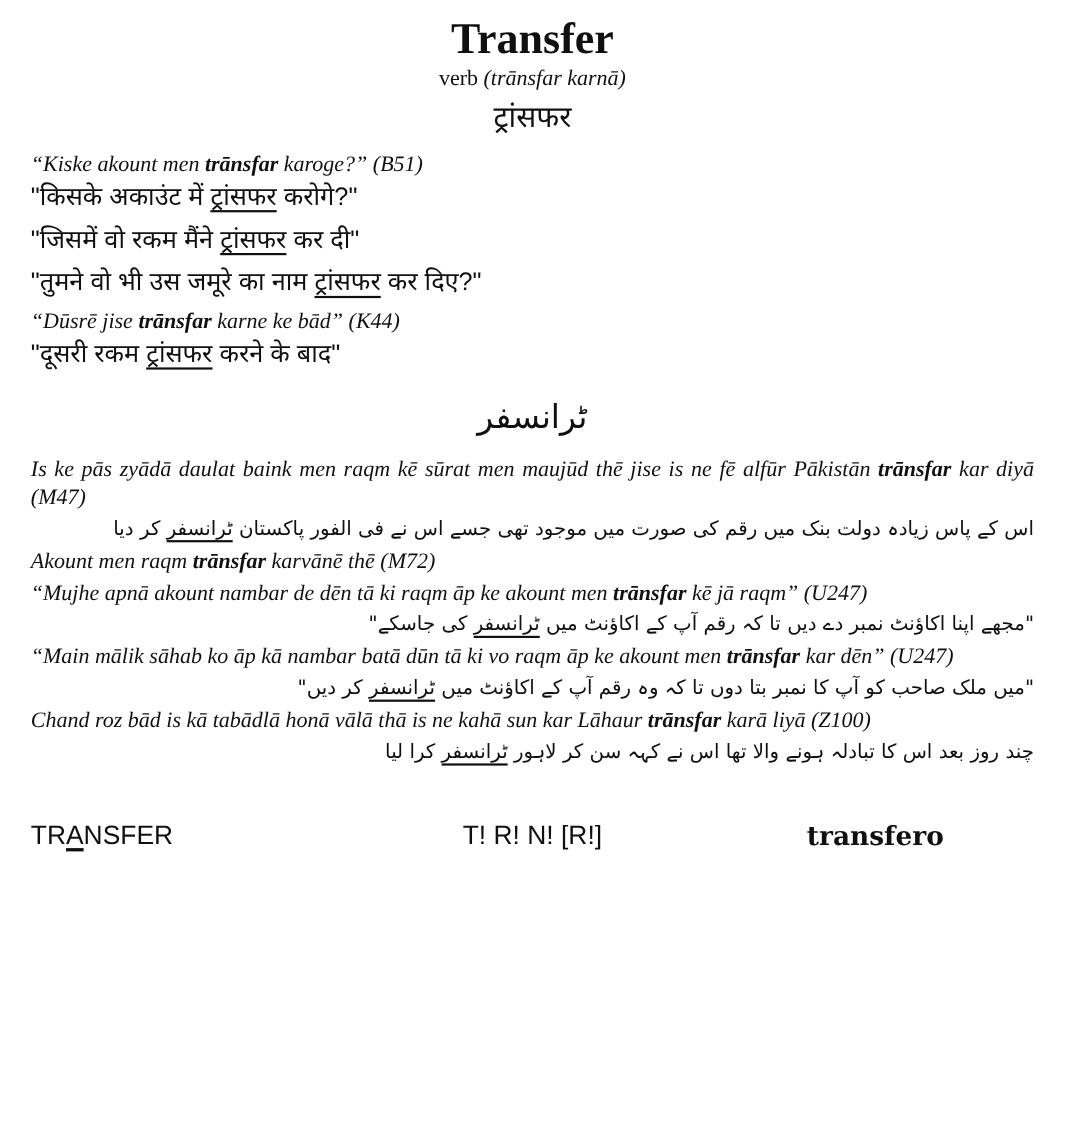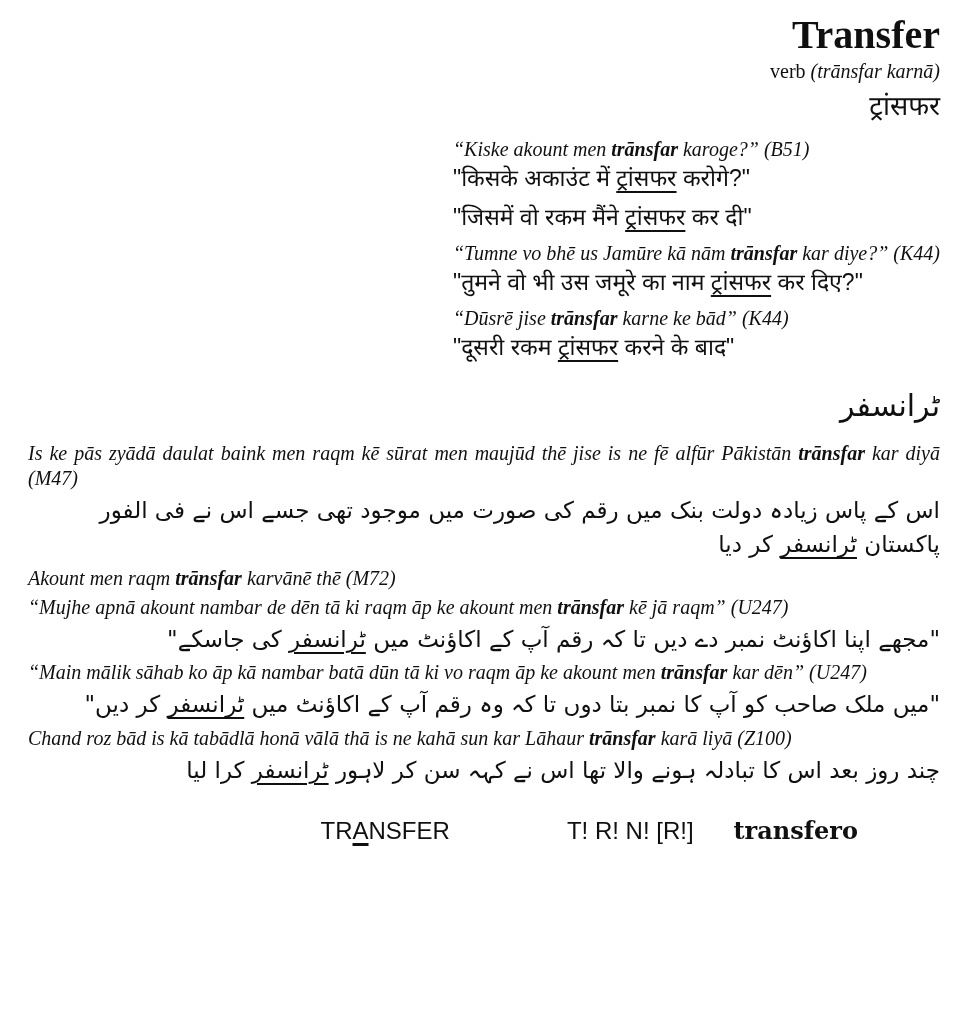--- a/index.html
+++ b/index.html
@@ -6,21 +6,21 @@
   html, body { margin: 0; padding: 0; }
   body {
     width: 968px; height: 1023px;
     background: #ffffff; color: #101010;
     font-family: "Liberation Serif", serif;
     overflow: hidden;
   }
   .page {
     width: 968px; height: 786px;
     padding: 14px 28px 12px 28px;
-    display: flex; flex-direction: column; align-items: flex-end;
+    display: flex; flex-direction: column;
   }
   
   .title {
     text-align: center;
     font-size: 40px; font-weight: bold;
     line-height: 1.05;
     font-family: "Liberation Serif", serif;
   }
   .subtitle {
     text-align: center;
@@ -51,21 +51,21 @@
   .urdu-headword {
     text-align: center;
     font-size: 30px; line-height: 1.4;
     margin: 14px 0 10px 0;
     font-family: "DejaVu Sans", sans-serif;
   }
   .section-urdu .roman { text-align: justify; margin-top: 4px; }
   .urdu-line {
     direction: rtl; unicode-bidi: embed;
     text-align: right;
-    font-size: 23px; line-height: 1.5;
+    font-size: 18px; line-height: 1.5;
     margin: 2px 0 4px 0;
     font-family: "DejaVu Sans", sans-serif;
   }
   
   .footer {
     margin-top: auto;
     display: grid;
     grid-template-columns: 1fr 1fr 1fr;
     align-items: end;
     font-family: "Liberation Sans", sans-serif;
@@ -94,21 +94,20 @@
     <div>
       <p class="roman"><span>“Kiske akount men </span><span class="kw">trānsfar</span><span> karoge?” (B51)</span></p>
       <p class="hindi-line"><span>"किसके अकाउंट में </span><span class="u">ट्रांसफर</span><span> करोगे?"</span></p>
     </div>
 
     <div>
       <p class="hindi-line"><span>"जिसमें वो रकम मैंने </span><span class="u">ट्रांसफर</span><span> कर दी"</span></p>
     </div>
 
     <div>
-      <p class="roman"><span>“Tumne vo bhē us Jamūre kā nām </span><span class="kw">trānsfar</span><span> kar diye?” (K44)</span></p>
       <p class="hindi-line"><span>"तुमने वो भी उस जमूरे का नाम </span><span class="u">ट्रांसफर</span><span> कर दिए?"</span></p>
     </div>
 
     <div>
       <p class="roman"><span>“Dūsrē jise </span><span class="kw">trānsfar</span><span> karne ke bād” (K44)</span></p>
       <p class="hindi-line"><span>"दूसरी रकम </span><span class="u">ट्रांसफर</span><span> करने के बाद"</span></p>
     </div>
 
   </div>
 

